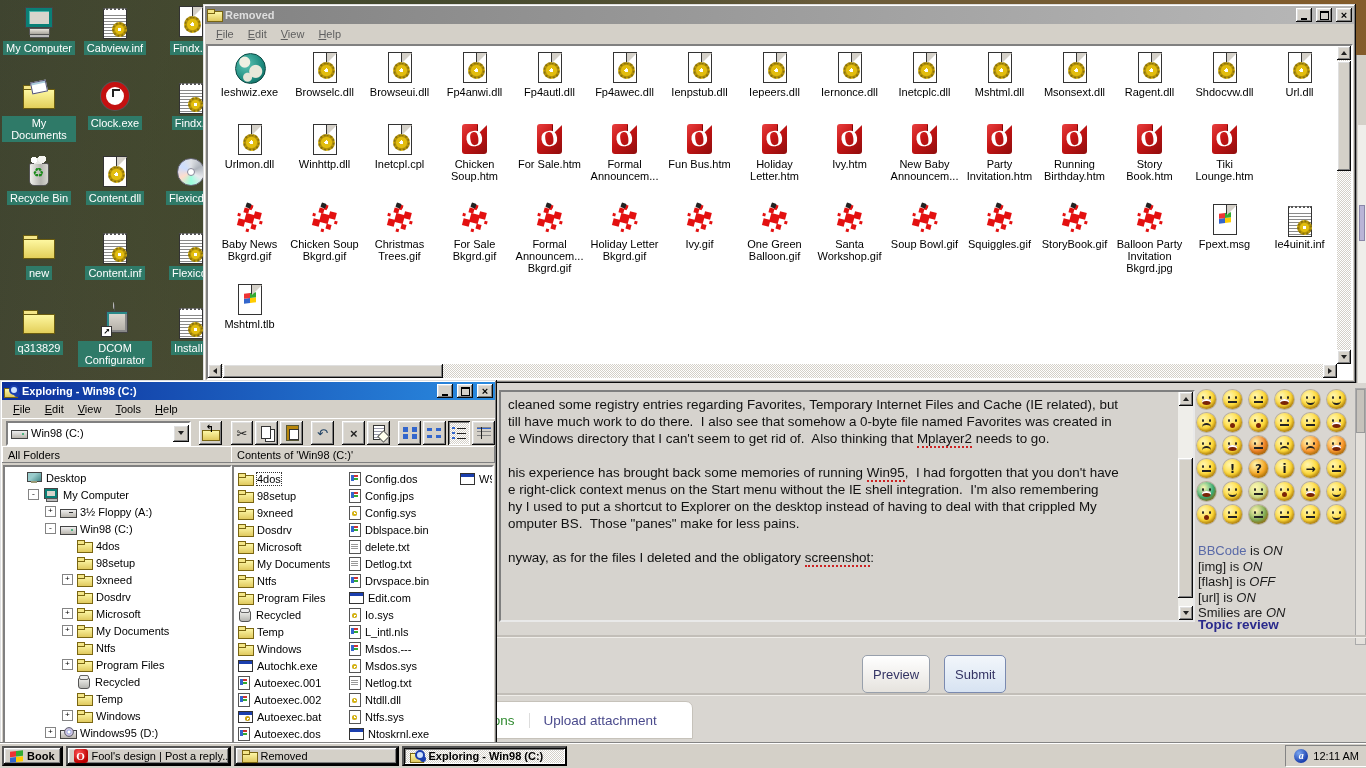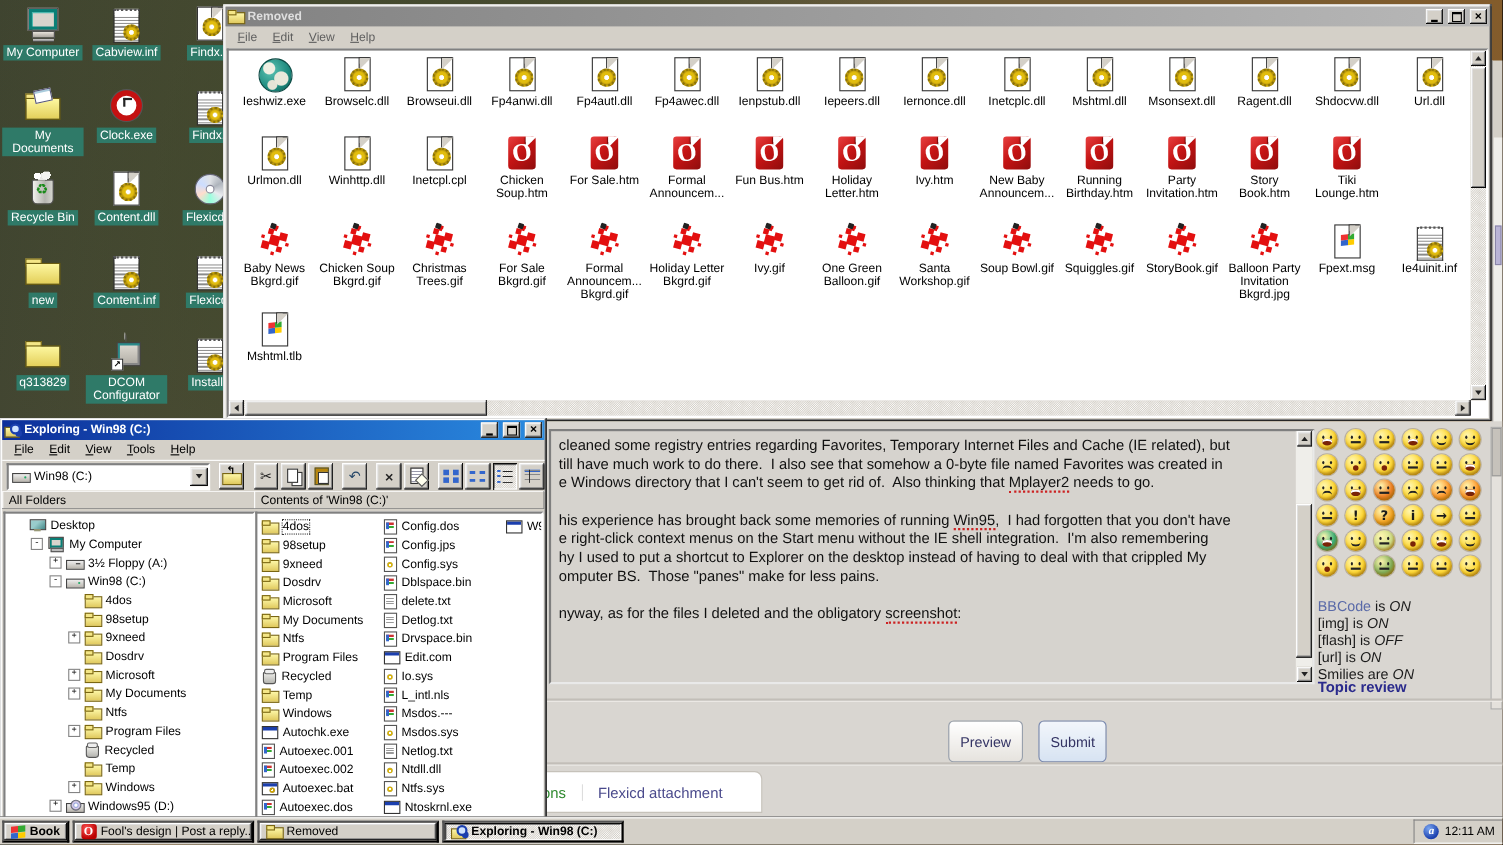--- a/index.html
+++ b/index.html
@@ -434,21 +434,21 @@
       </div>
     <div id="topic-review">Topic review</div>
 
     <div class="seam" style="top:252px;"></div>
     <button class="fbtn" id="preview-btn" style="left:365px;">Preview</button>
     <button class="fbtn" id="submit-btn" style="left:447px;">Submit</button>
     <div class="seam" style="top:310px;"></div>
 
     <div id="tabrow">
       <span class="t1">Options</span>
-      <span class="t2">Flexicd attachment</span>
+      <span class="t2">Upload attachment</span>
     </div>
   </div>
 
   <div id="removed" class="win">
     <div class="tbar inactive">
       <span class="ic i-folder"></span>
       <span class="ttl">Removed</span>
       <span class="tbtn btn3d">
           <span class="glyph-min"></span>
         </span>
@@ -615,27 +615,27 @@
             <div class="icell">
               <div class="lgi lg-opera">
                 <i></i>
               </div>
               <div class="lbl">New Baby Announcem...</div>
             </div>
             <div class="icell">
               <div class="lgi lg-opera">
                 <i></i>
               </div>
+              <div class="lbl">Party Invitation.htm</div>
+            </div>
+            <div class="icell">
+              <div class="lgi lg-opera">
+                <i></i>
+              </div>
               <div class="lbl">Running Birthday.htm</div>
-            </div>
-            <div class="icell">
-              <div class="lgi lg-opera">
-                <i></i>
-              </div>
-              <div class="lbl">Party Invitation.htm</div>
             </div>
             <div class="icell">
               <div class="lgi lg-opera">
                 <i></i>
               </div>
               <div class="lbl">Story Book.htm</div>
             </div>
             <div class="icell">
               <div class="lgi lg-opera">
                 <i></i>

